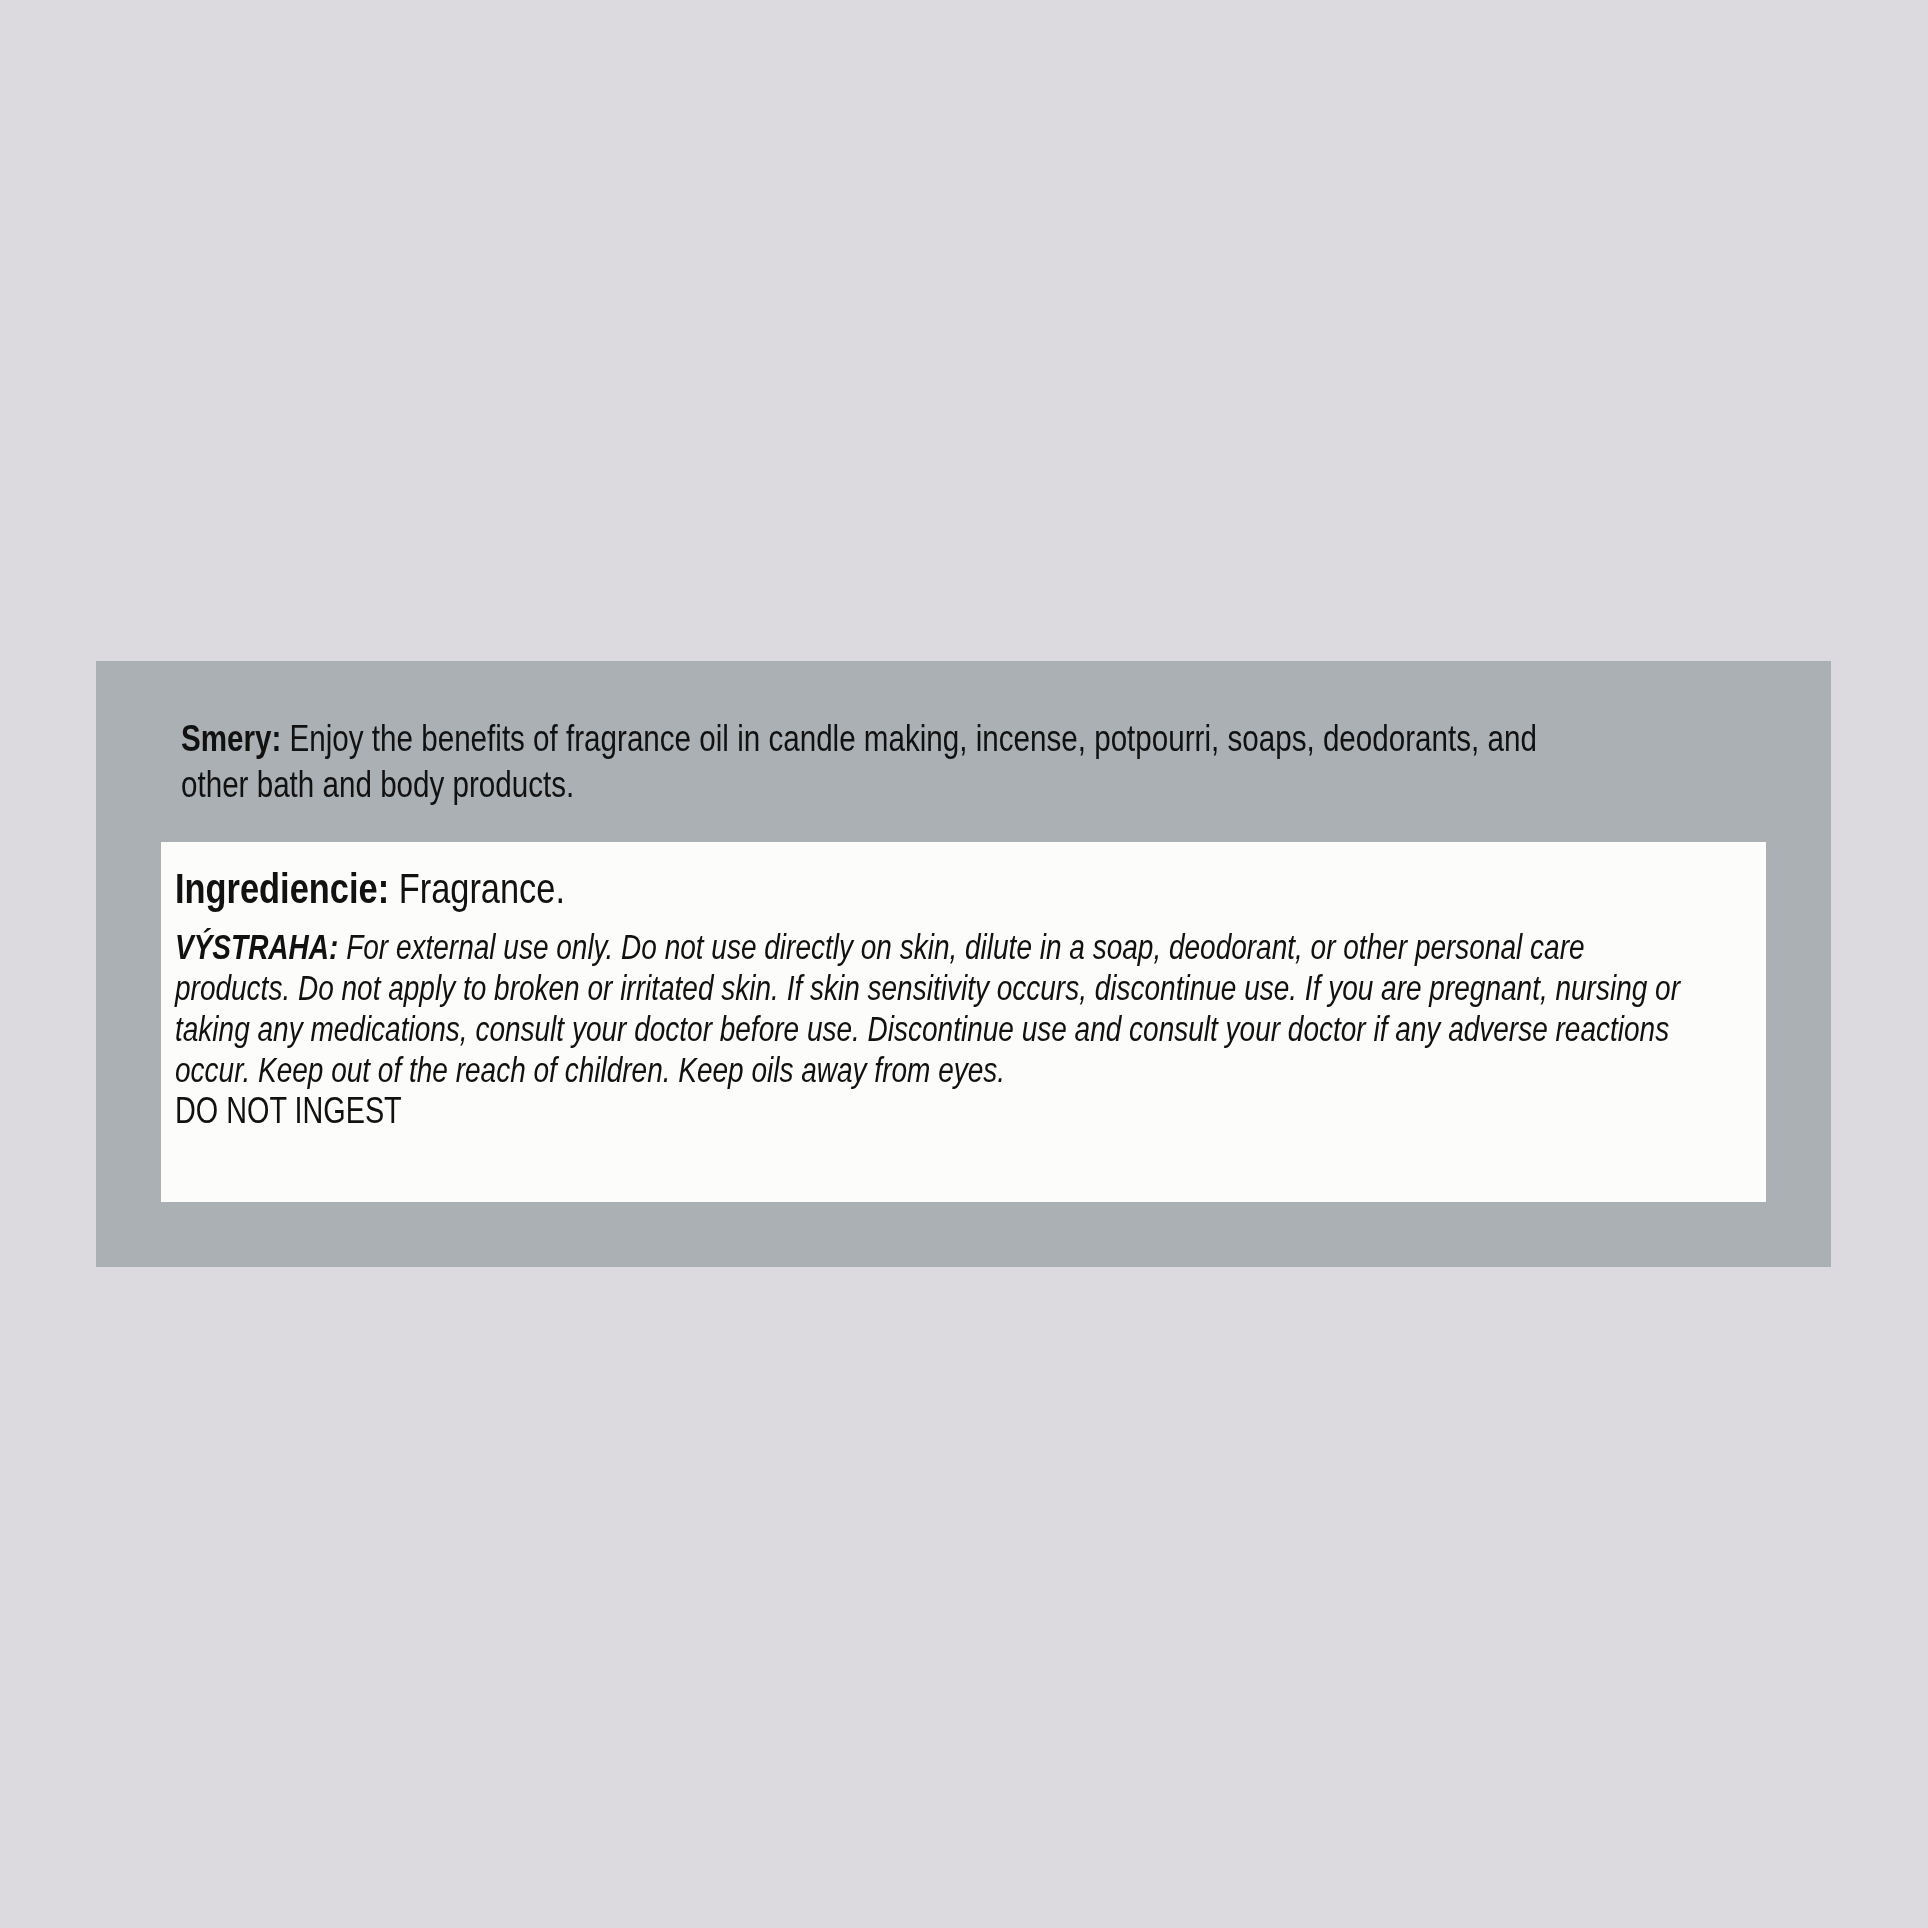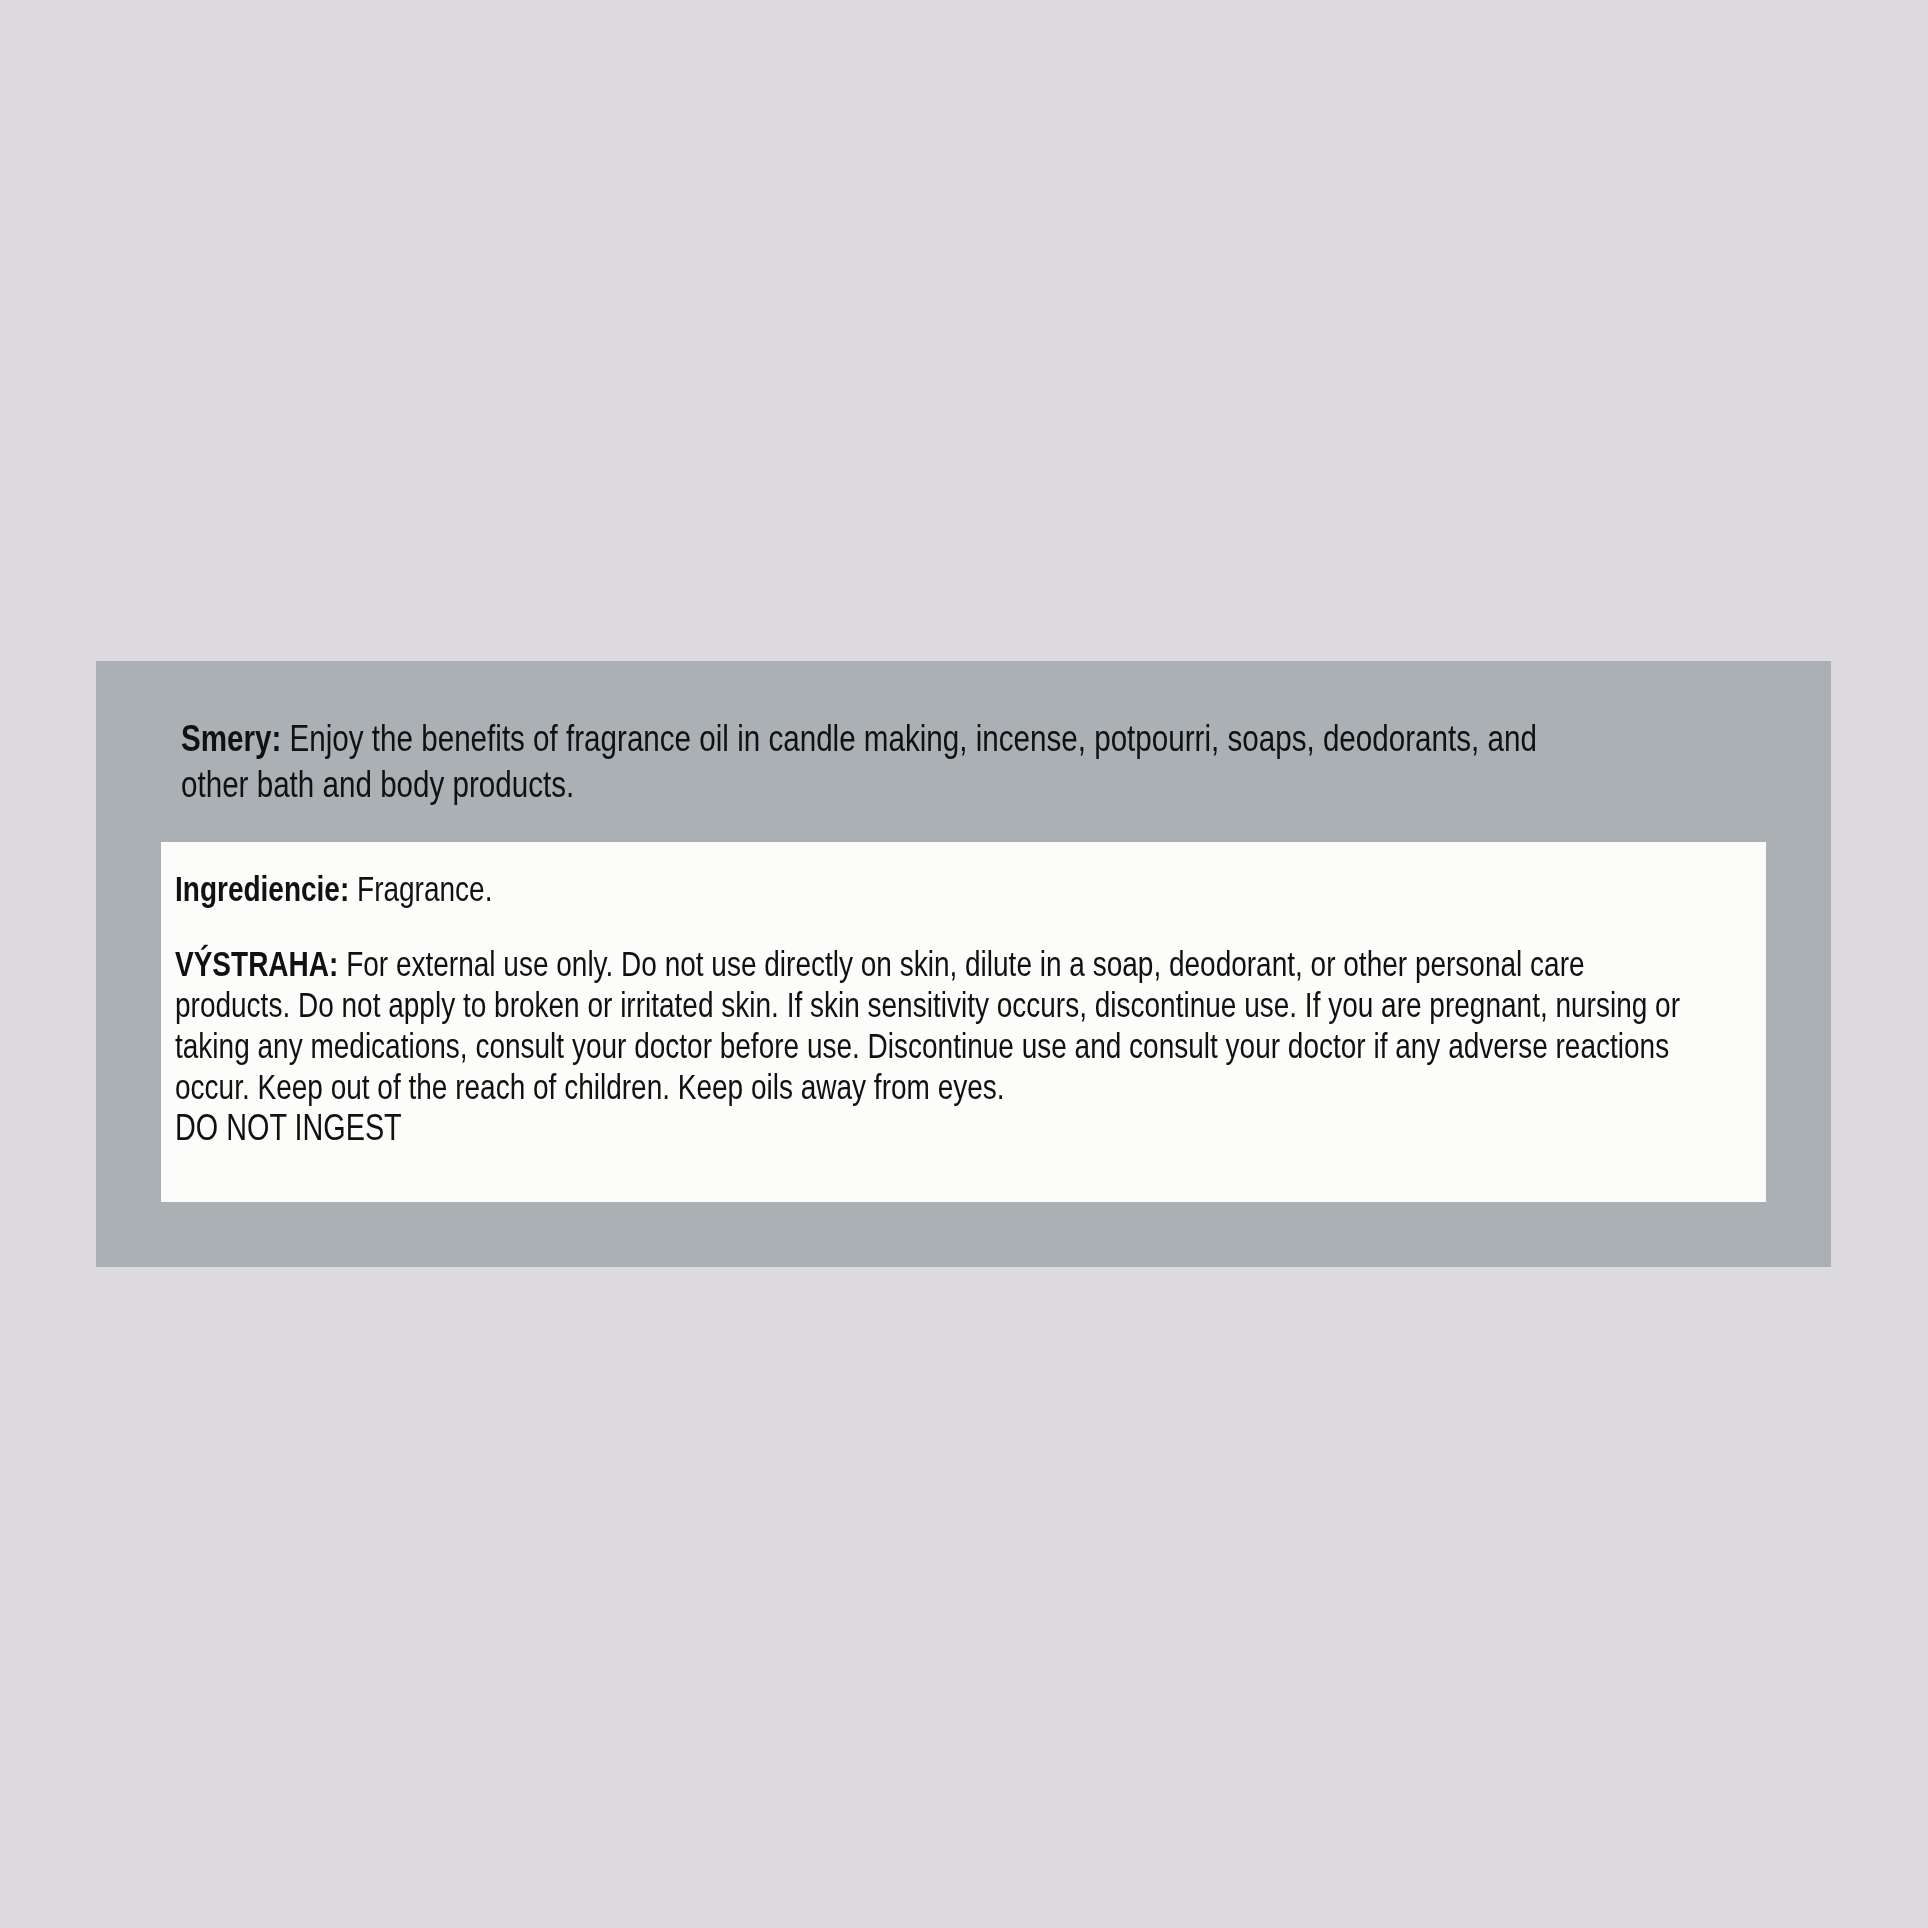--- a/index.html
+++ b/index.html
@@ -43,27 +43,28 @@
   .line {
     display: block;
     white-space: nowrap;
     transform: scaleX(0.80);
     transform-origin: 0 50%;
   }
   .b {
     font-weight: 700;
   }
   .ingredients-line {
-    font-size: 35px;
+    font-size: 43px;
     line-height: 41px;
   }
   .warning-block {
-    margin-top: 34px;
+    margin-top: 17px;
     font-size: 35px;
     line-height: 41px;
+    font-style: italic;
   }
   .ingest-line {
     font-size: 36px;
     line-height: 41px;
   }
 </style>
 </head>
 <body>
 
 <div class="band">

